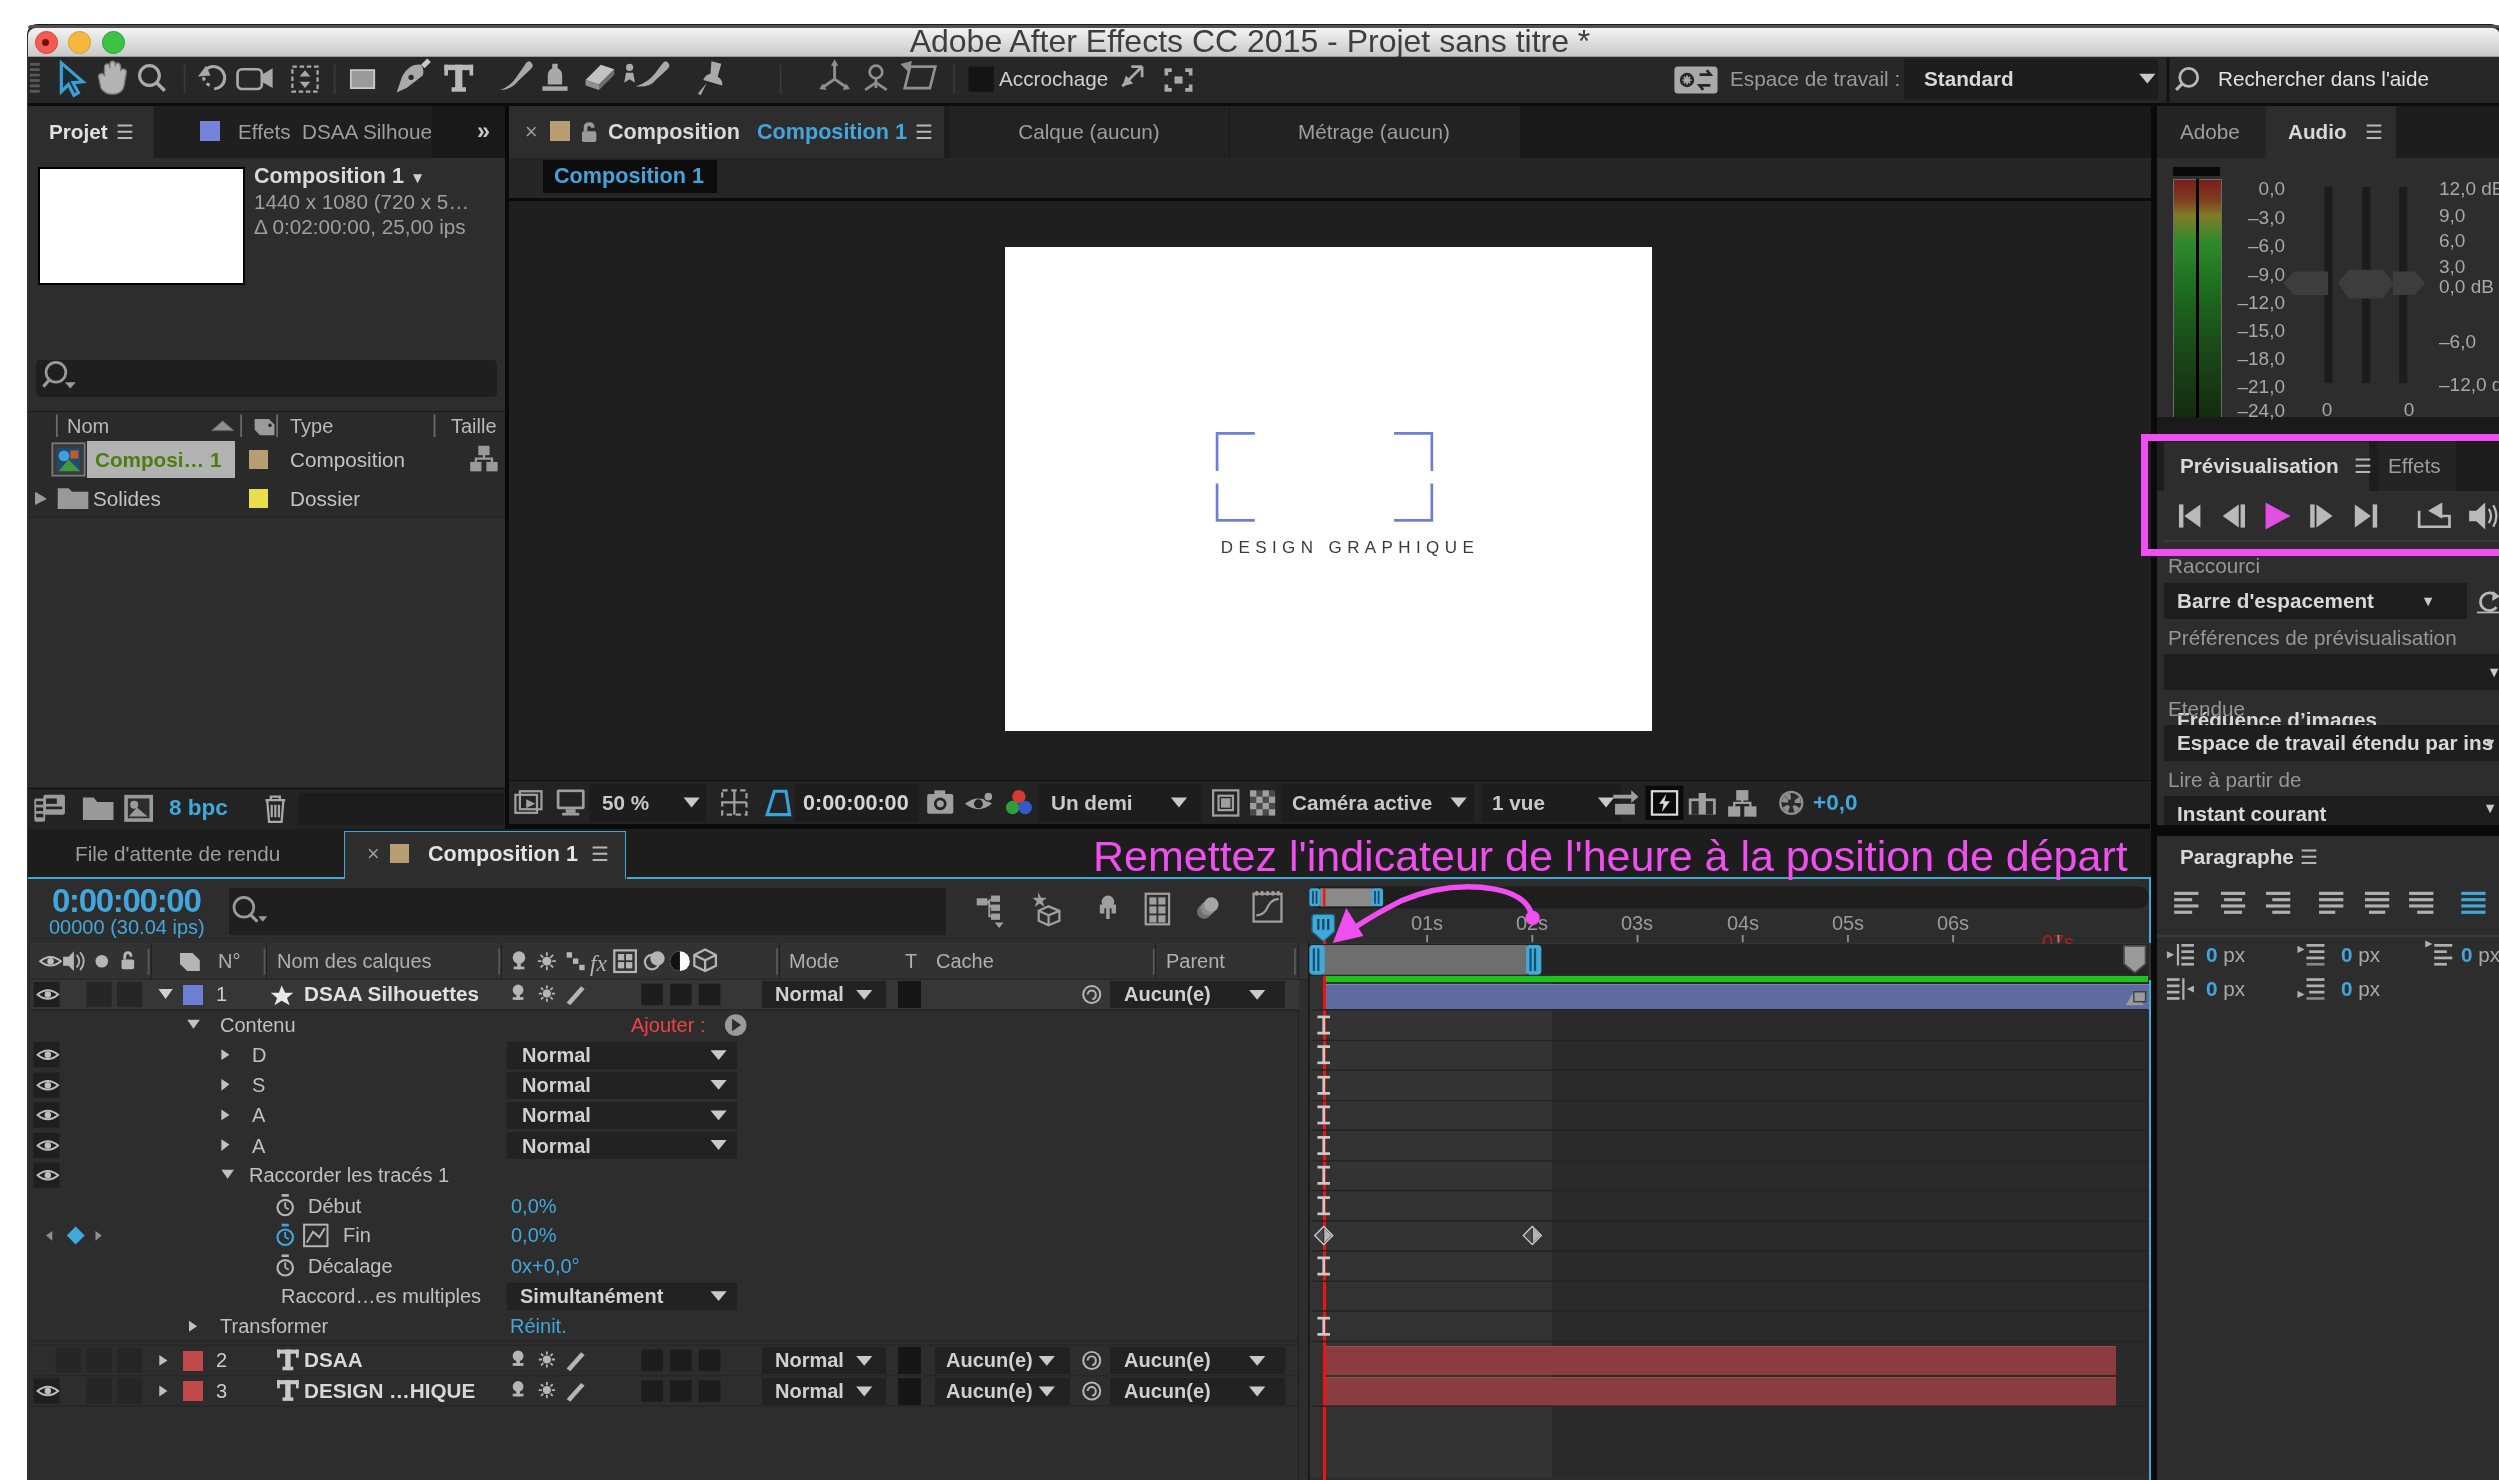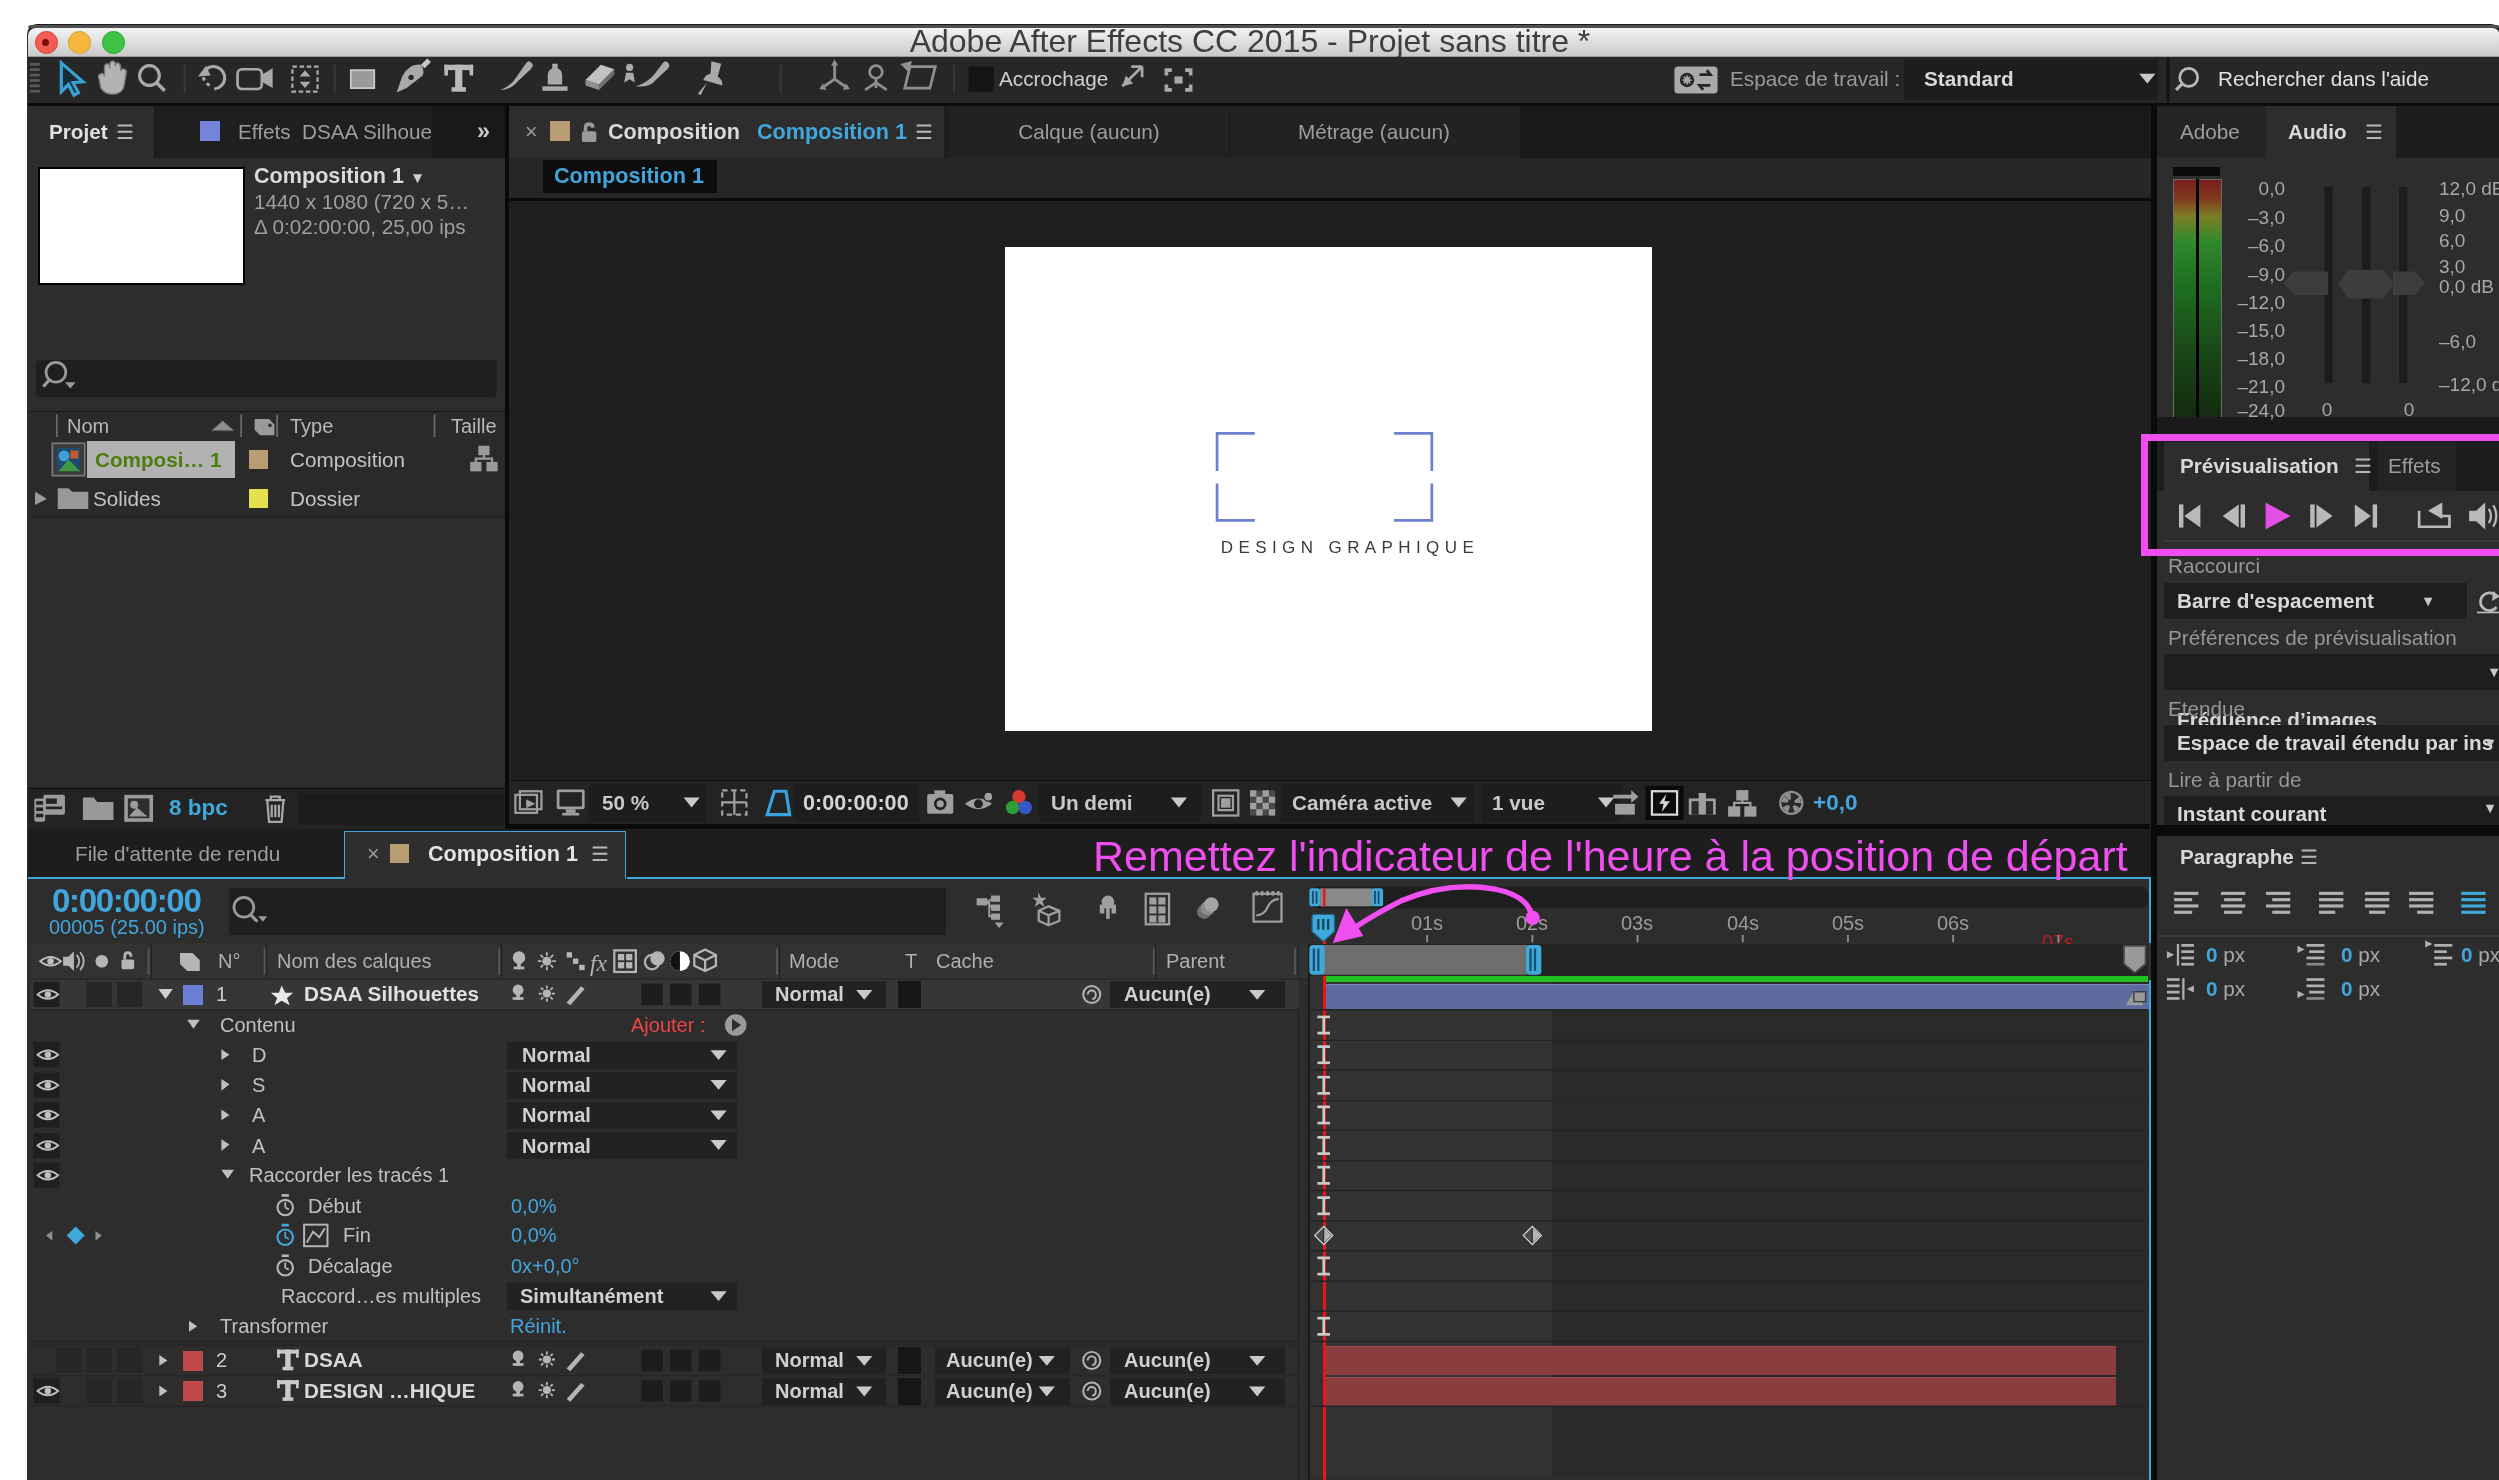--- a/index.html
+++ b/index.html
@@ -187,21 +187,21 @@
 <div class="txt" style="left:591px;top:854px;transform:translateY(-50%);font-size:20px;color:#b5b5b5;">☰</div>
 
 <div class="abs" style="left:28px;top:877px;width:317px;height:2.7px;background:#3fa9da;"></div>
 <div class="abs" style="left:627px;top:877px;width:1524px;height:2.7px;background:#3fa9da;"></div>
 
 <div class="abs" style="left:28px;top:879px;width:2123px;height:601px;background:#2d2d2d;border-right:2.7px solid #3fa9da;box-sizing:border-box;"></div>
 
 <div class="abs" style="left:229px;top:888px;width:717px;height:47px;background:#1f1f1f;"></div>
 
 <div class="txt" style="left:52px;top:901px;transform:translateY(-50%);font-size:33px;font-weight:bold;color:#42a6dc;letter-spacing:-1.3px;">0:00:00:00</div>
-<div class="txt" style="left:49px;top:927px;transform:translateY(-50%);font-size:20px;color:#42a6dc;">00005 (25.00 ips)</div>
+<div class="txt" style="left:49px;top:927px;transform:translateY(-50%);font-size:20px;color:#42a6dc;">00000 (30.04 ips)</div>
 
 <div class="abs" style="left:31px;top:943px;width:2120px;height:36px;background:#323232;border-bottom:0.9px solid #222;"></div>
 <div class="txt" style="left:218px;top:961px;transform:translateY(-50%);font-size:20px;color:#b0b0b0;">N°</div>
 <div class="txt" style="left:277px;top:961px;transform:translateY(-50%);font-size:20px;color:#b0b0b0;">Nom des calques</div>
 <div class="txt" style="left:789px;top:961px;transform:translateY(-50%);font-size:20px;color:#b0b0b0;">Mode</div>
 <div class="txt" style="left:905px;top:961px;transform:translateY(-50%);font-size:20px;color:#b0b0b0;">T</div>
 <div class="txt" style="left:936px;top:961px;transform:translateY(-50%);font-size:20px;color:#b0b0b0;">Cache</div>
 <div class="txt" style="left:1166px;top:961px;transform:translateY(-50%);font-size:20px;color:#b0b0b0;">Parent</div>
 
 <div class="abs" style="left:1309px;top:979px;width:839px;height:498px;background:#2a2a2a;"></div>

